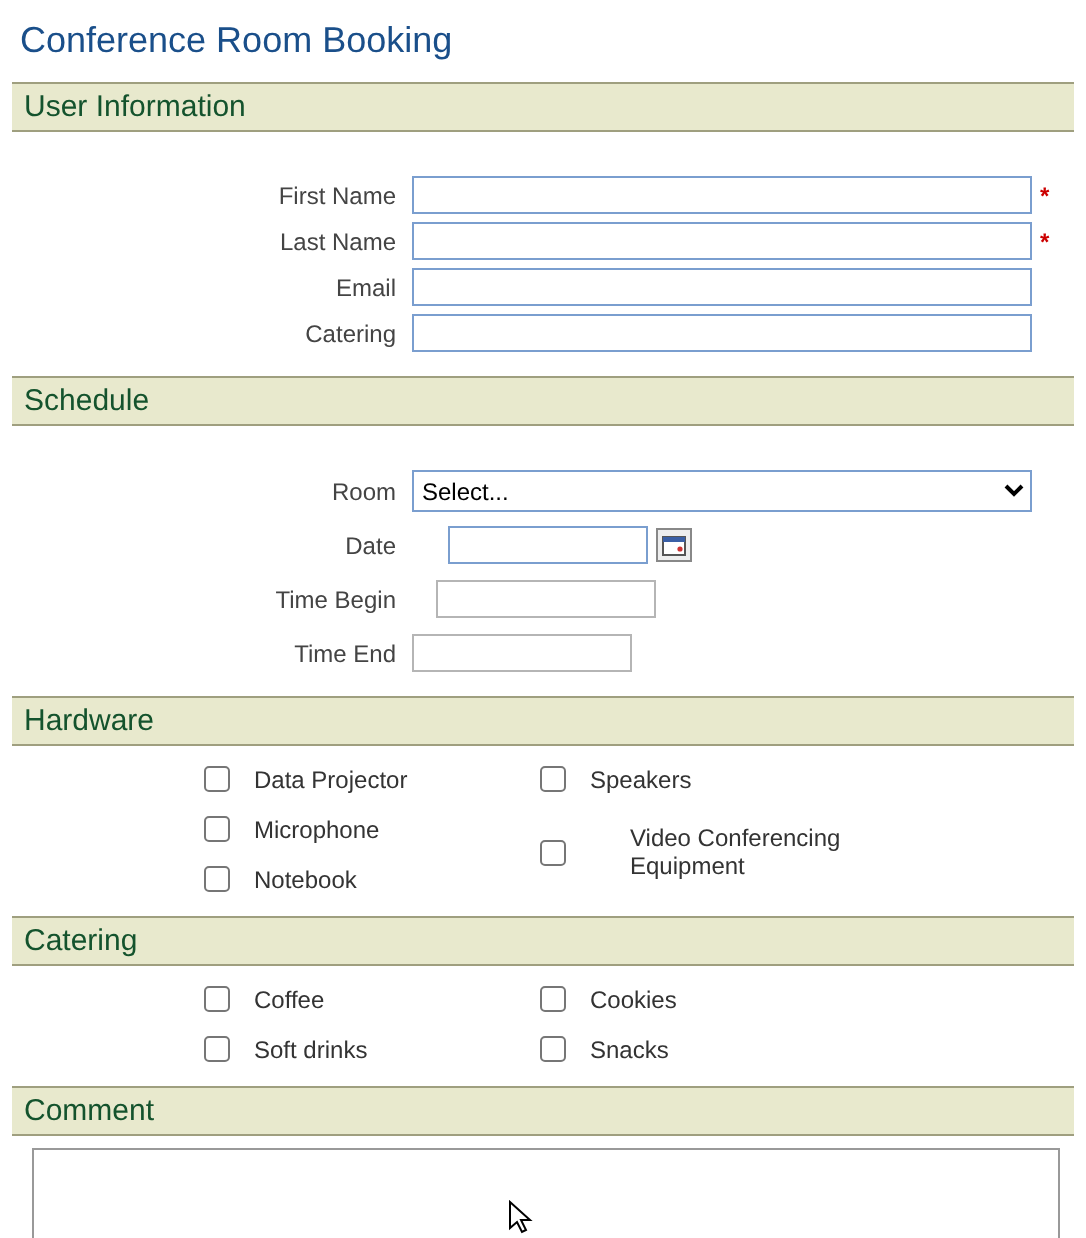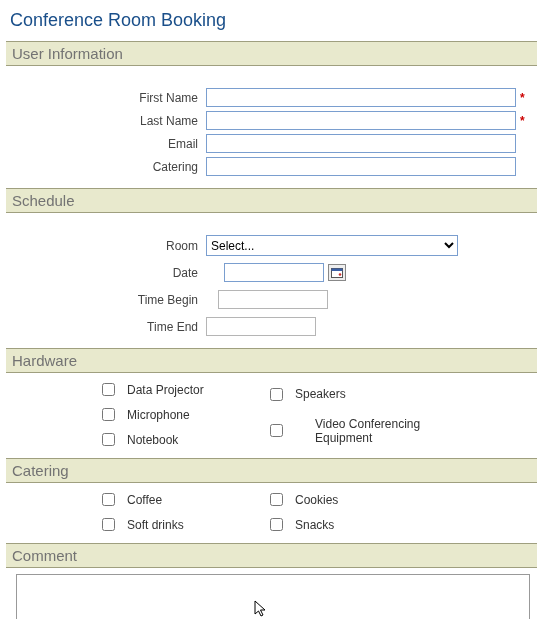--- a/index.html
+++ b/index.html
@@ -16,21 +16,21 @@
     color: #1a4f8a;
     font-size: 18px;
     font-weight: normal;
     padding: 4px 4px 10px 4px;
     margin: 0;
   }
   .section-header {
     background: #e8e9cd;
     border-top: 1px solid #9f9f7f;
     border-bottom: 1px solid #9f9f7f;
-    color: #737373;
+    color: #14532d;
     font-size: 15px;
     padding: 3px 6px;
   }
   .section-body {
     padding: 6px 0 10px 0;
     margin-top: 14px;
   }
   .form-row {
     display: flex;
     align-items: center;
@@ -57,21 +57,21 @@
   }
   input[type="text"].short {
     width: 110px;
     height: 19px;
     border: 1px solid #b5b5b5;
     padding: 1px 3px;
     font-family: inherit;
     font-size: 12px;
   }
   select.room {
-    width: 252px;
+    width: 310px;
     height: 21px;
     border: 1px solid #7a9ecf;
     font-family: inherit;
     font-size: 12px;
     background: #fff;
   }
   .req {
     color: #c00;
     font-weight: bold;
     margin-left: 4px;
@@ -93,21 +93,20 @@
     display: inline-flex;
     align-items: center;
     justify-content: center;
     cursor: pointer;
   }
   .cal-btn svg { display:block; }
 
   .check-grid {
     display: flex;
     padding: 4px 0 6px 0;
-    align-items: center;
   }
   .check-col {
     width: 260px;
   }
   .check-col.right {
     width: 250px;
   }
   .check-item {
     display: flex;
     align-items: center;

